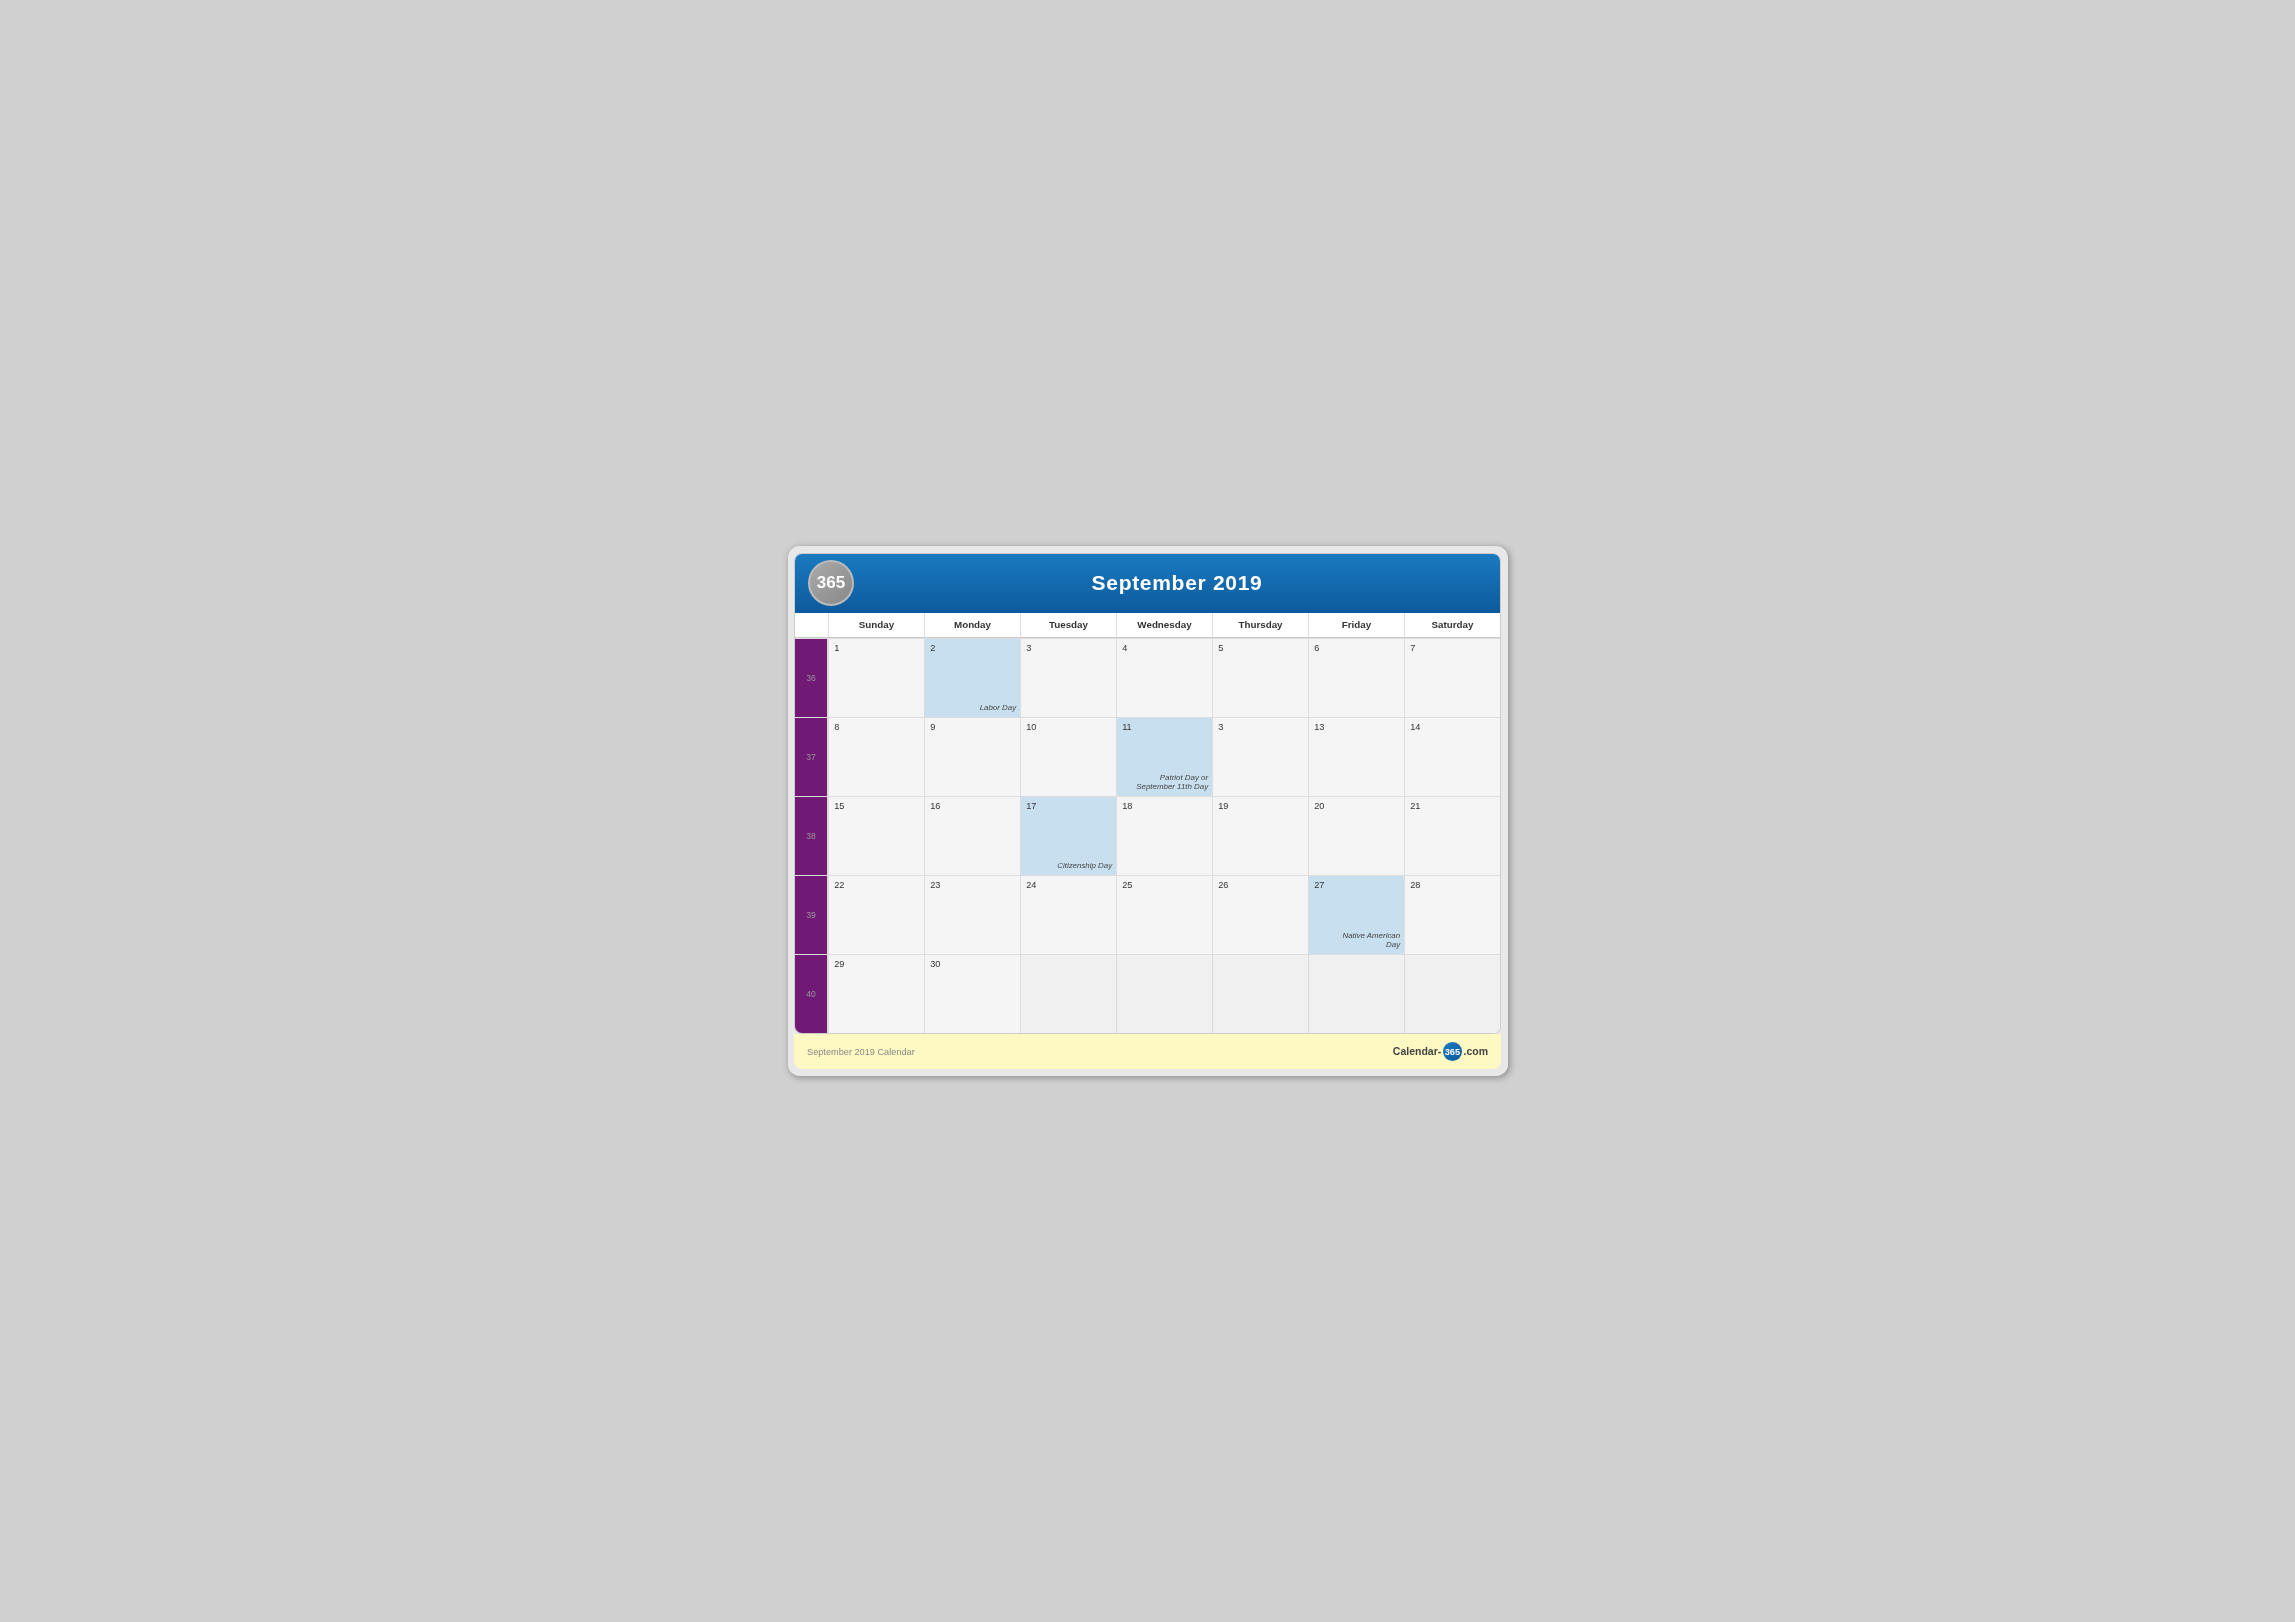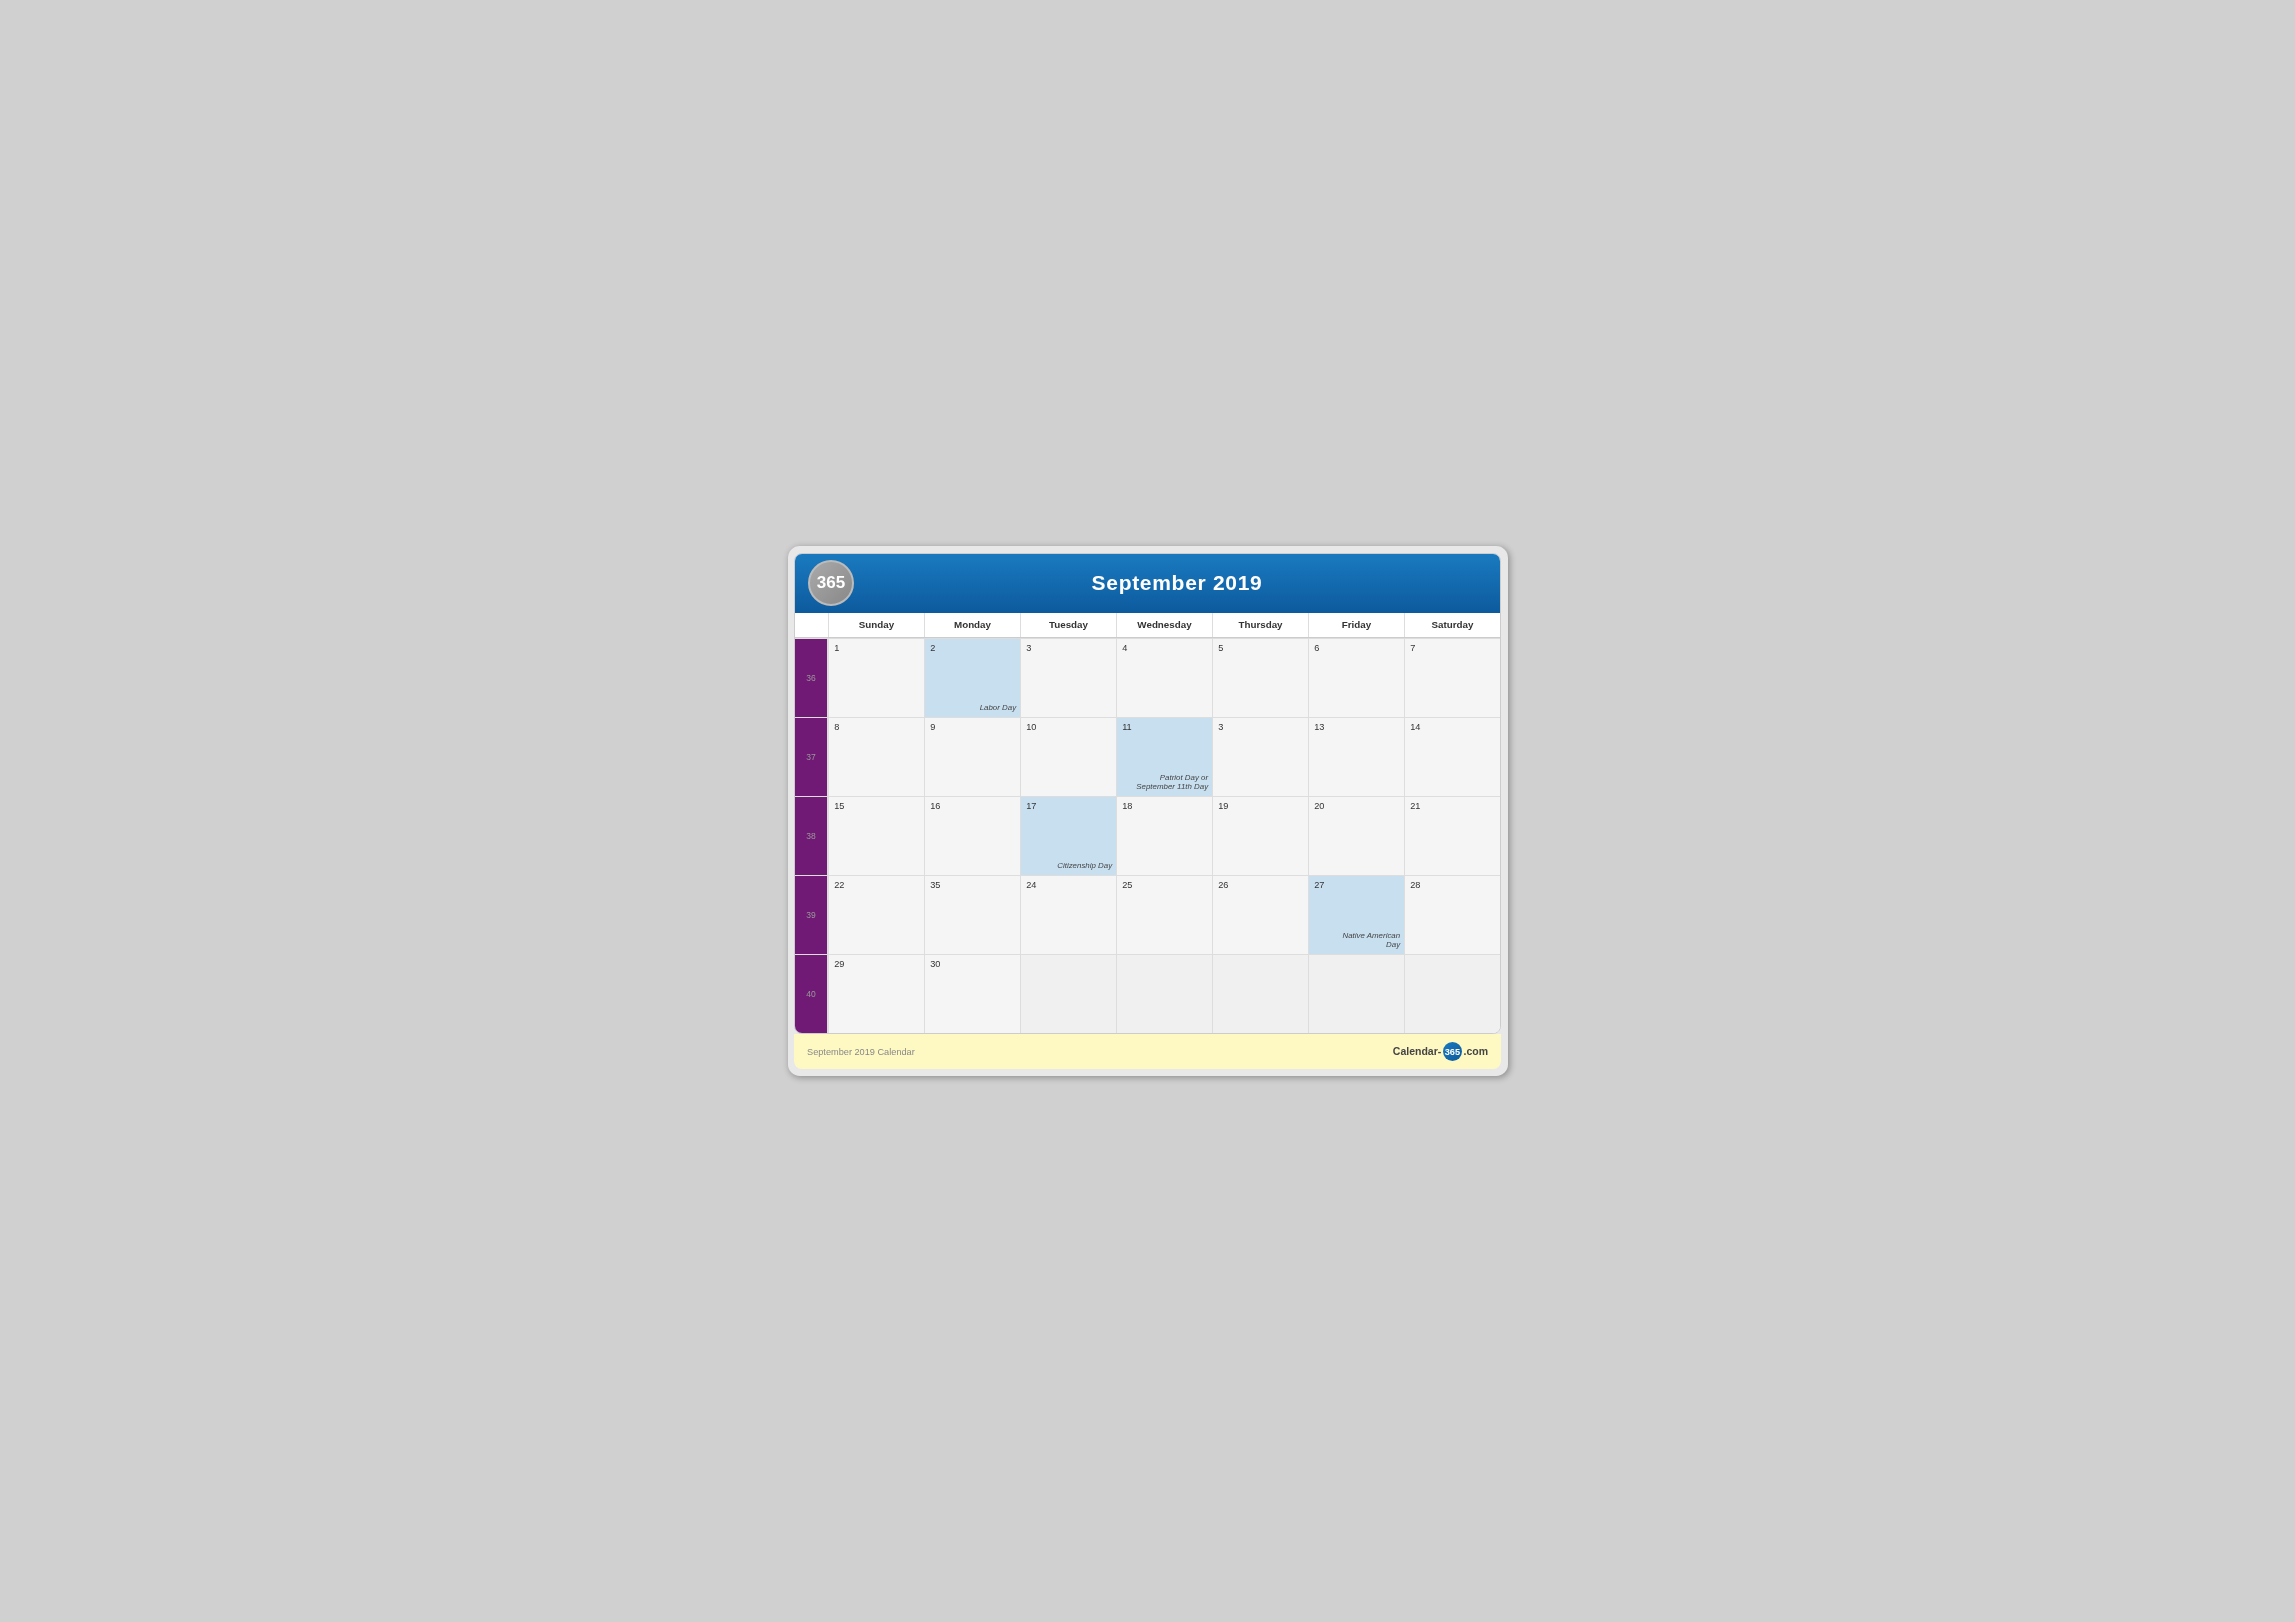--- a/index.html
+++ b/index.html
@@ -250,21 +250,21 @@
           <span class="day-number">20</span>
         </div>
         <div class="day-cell current-month">
           <span class="day-number">21</span>
         </div>
         <div class="week-num">39</div>
         <div class="day-cell current-month">
           <span class="day-number">22</span>
         </div>
         <div class="day-cell current-month">
-          <span class="day-number">35</span>
+          <span class="day-number">23</span>
         </div>
         <div class="day-cell current-month">
           <span class="day-number">24</span>
         </div>
         <div class="day-cell current-month">
           <span class="day-number">25</span>
         </div>
         <div class="day-cell current-month">
           <span class="day-number">26</span>
         </div>

